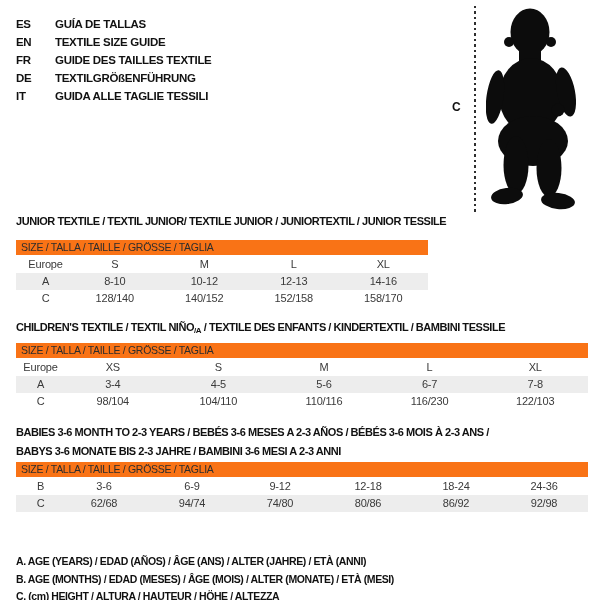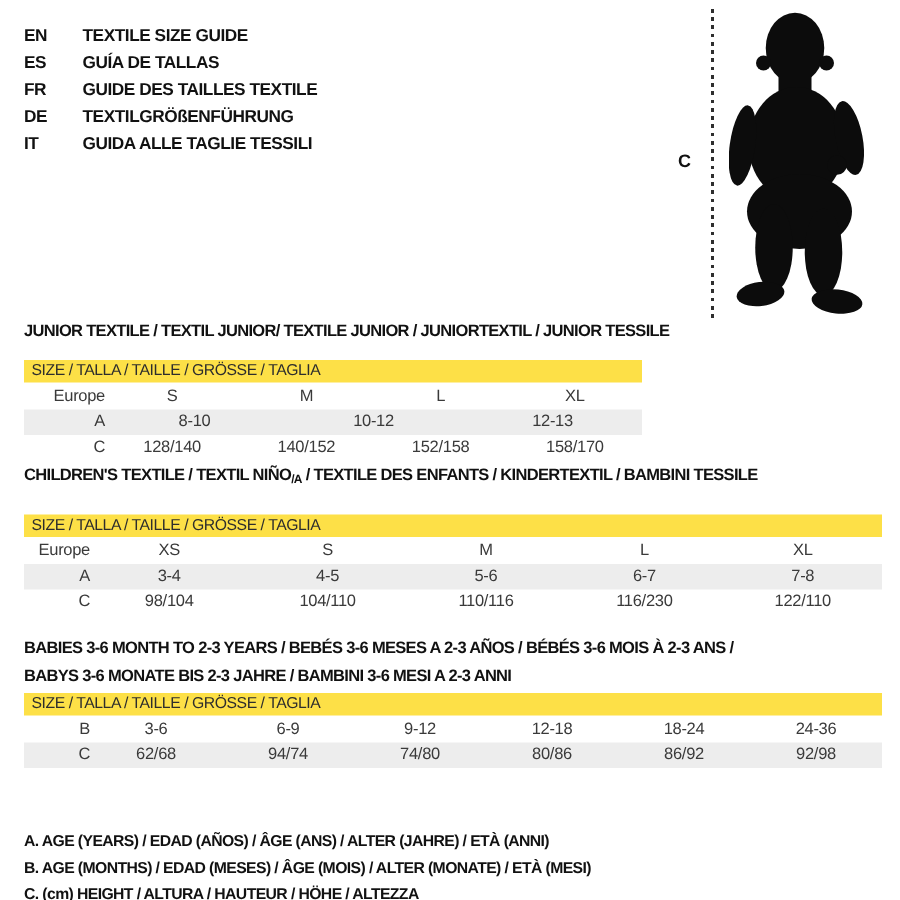--- a/index.html
+++ b/index.html
@@ -18,55 +18,55 @@
 
   
   .measure-line{left:474px;top:6px;width:2px;height:206px;
     background:repeating-linear-gradient(to bottom,#2e2e2e 0 2.5px,transparent 2.5px 5.5px)}
   .measure-label{left:452px;top:100px;font-weight:bold;font-size:12px;color:#111}
   .silhouette{left:486px;top:4px}
 
   
   .tbl-title{font-weight:bold;font-size:11px;letter-spacing:-0.45px;color:#111;white-space:nowrap}
   .t1-title{left:16px;top:215px}
-  .t2-title{left:16px;top:311px}
+  .t2-title{left:16px;top:321px}
   .t3-title{left:16px;top:423px;line-height:19px}
   .sub{font-size:8px;position:relative;top:2px}
 
   
   .size-table{left:16px}
   .t1{top:240px;width:412px}
   .t2{top:343px;width:572px}
   .t3{top:462px;width:572px}
-  .size-bar{height:15px;line-height:15px;background:#fde047;color:#2d2d2d;
+  .size-bar{height:15px;line-height:15px;background:#f97316;color:#2d2d2d;
     font-size:10.5px;letter-spacing:-0.3px;padding-left:5px;margin-bottom:1px}
   .t-row{display:flex;height:17px;line-height:17px;font-size:11px;
     letter-spacing:-0.2px;color:#3a3a3a}
   .t-row.shaded{background:#ededed}
-  .cl{padding-left:5px;text-align:right}
+  .cl{padding-left:5px;text-align:center}
   .t1 .cl{width:49px}
   .t2 .cl,.t3 .cl{width:39px}
   .cv{flex:1;text-align:center}
 
   
   .notes{left:16px;top:553px}
   .note-line{height:17.5px;line-height:17.5px;font-weight:bold;font-size:10.5px;
     letter-spacing:-0.4px;color:#111;white-space:nowrap}
 </style>
 </head>
 <body>
 
 <div class="abs lang-list">
   <div class="lang-row">
+    <span class="lang-code">ES</span>
+    <span class="lang-title">GUÍA DE TALLAS</span>
+  </div>
+  <div class="lang-row">
     <span class="lang-code">EN</span>
     <span class="lang-title">TEXTILE SIZE GUIDE</span>
-  </div>
-  <div class="lang-row">
-    <span class="lang-code">ES</span>
-    <span class="lang-title">GUÍA DE TALLAS</span>
   </div>
   <div class="lang-row">
     <span class="lang-code">FR</span>
     <span class="lang-title">GUIDE DES TAILLES TEXTILE</span>
   </div>
   <div class="lang-row">
     <span class="lang-code">DE</span>
     <span class="lang-title">TEXTILGRÖßENFÜHRUNG</span>
   </div>
   <div class="lang-row">
@@ -103,20 +103,21 @@
     <span class="cv">S</span>
     <span class="cv">M</span>
     <span class="cv">L</span>
     <span class="cv">XL</span>
   </div>
   <div class="t-row shaded">
     <span class="cl">A</span>
     <span class="cv">8-10</span>
     <span class="cv">10-12</span>
     <span class="cv">12-13</span>
+    <span class="cv">14-16</span>
   </div>
   <div class="t-row">
     <span class="cl">C</span>
     <span class="cv">128/140</span>
     <span class="cv">140/152</span>
     <span class="cv">152/158</span>
     <span class="cv">158/170</span>
   </div>
 </div>
 
@@ -140,21 +141,21 @@
     <span class="cv">5-6</span>
     <span class="cv">6-7</span>
     <span class="cv">7-8</span>
   </div>
   <div class="t-row">
     <span class="cl">C</span>
     <span class="cv">98/104</span>
     <span class="cv">104/110</span>
     <span class="cv">110/116</span>
     <span class="cv">116/230</span>
-    <span class="cv">122/110</span>
+    <span class="cv">122/103</span>
   </div>
 </div>
 
 <div class="abs tbl-title t3-title">
   <div>BABIES 3-6 MONTH TO 2-3 YEARS / BEBÉS 3-6 MESES A 2-3 AÑOS / BÉBÉS 3-6 MOIS À 2-3 ANS /</div>
   <div>BABYS 3-6 MONATE BIS 2-3 JAHRE / BAMBINI 3-6 MESI A 2-3 ANNI</div>
 </div>
 <div class="abs size-table t3">
   <div class="size-bar">SIZE / TALLA / TAILLE / GRÖSSE / TAGLIA</div>
   <div class="t-row">

